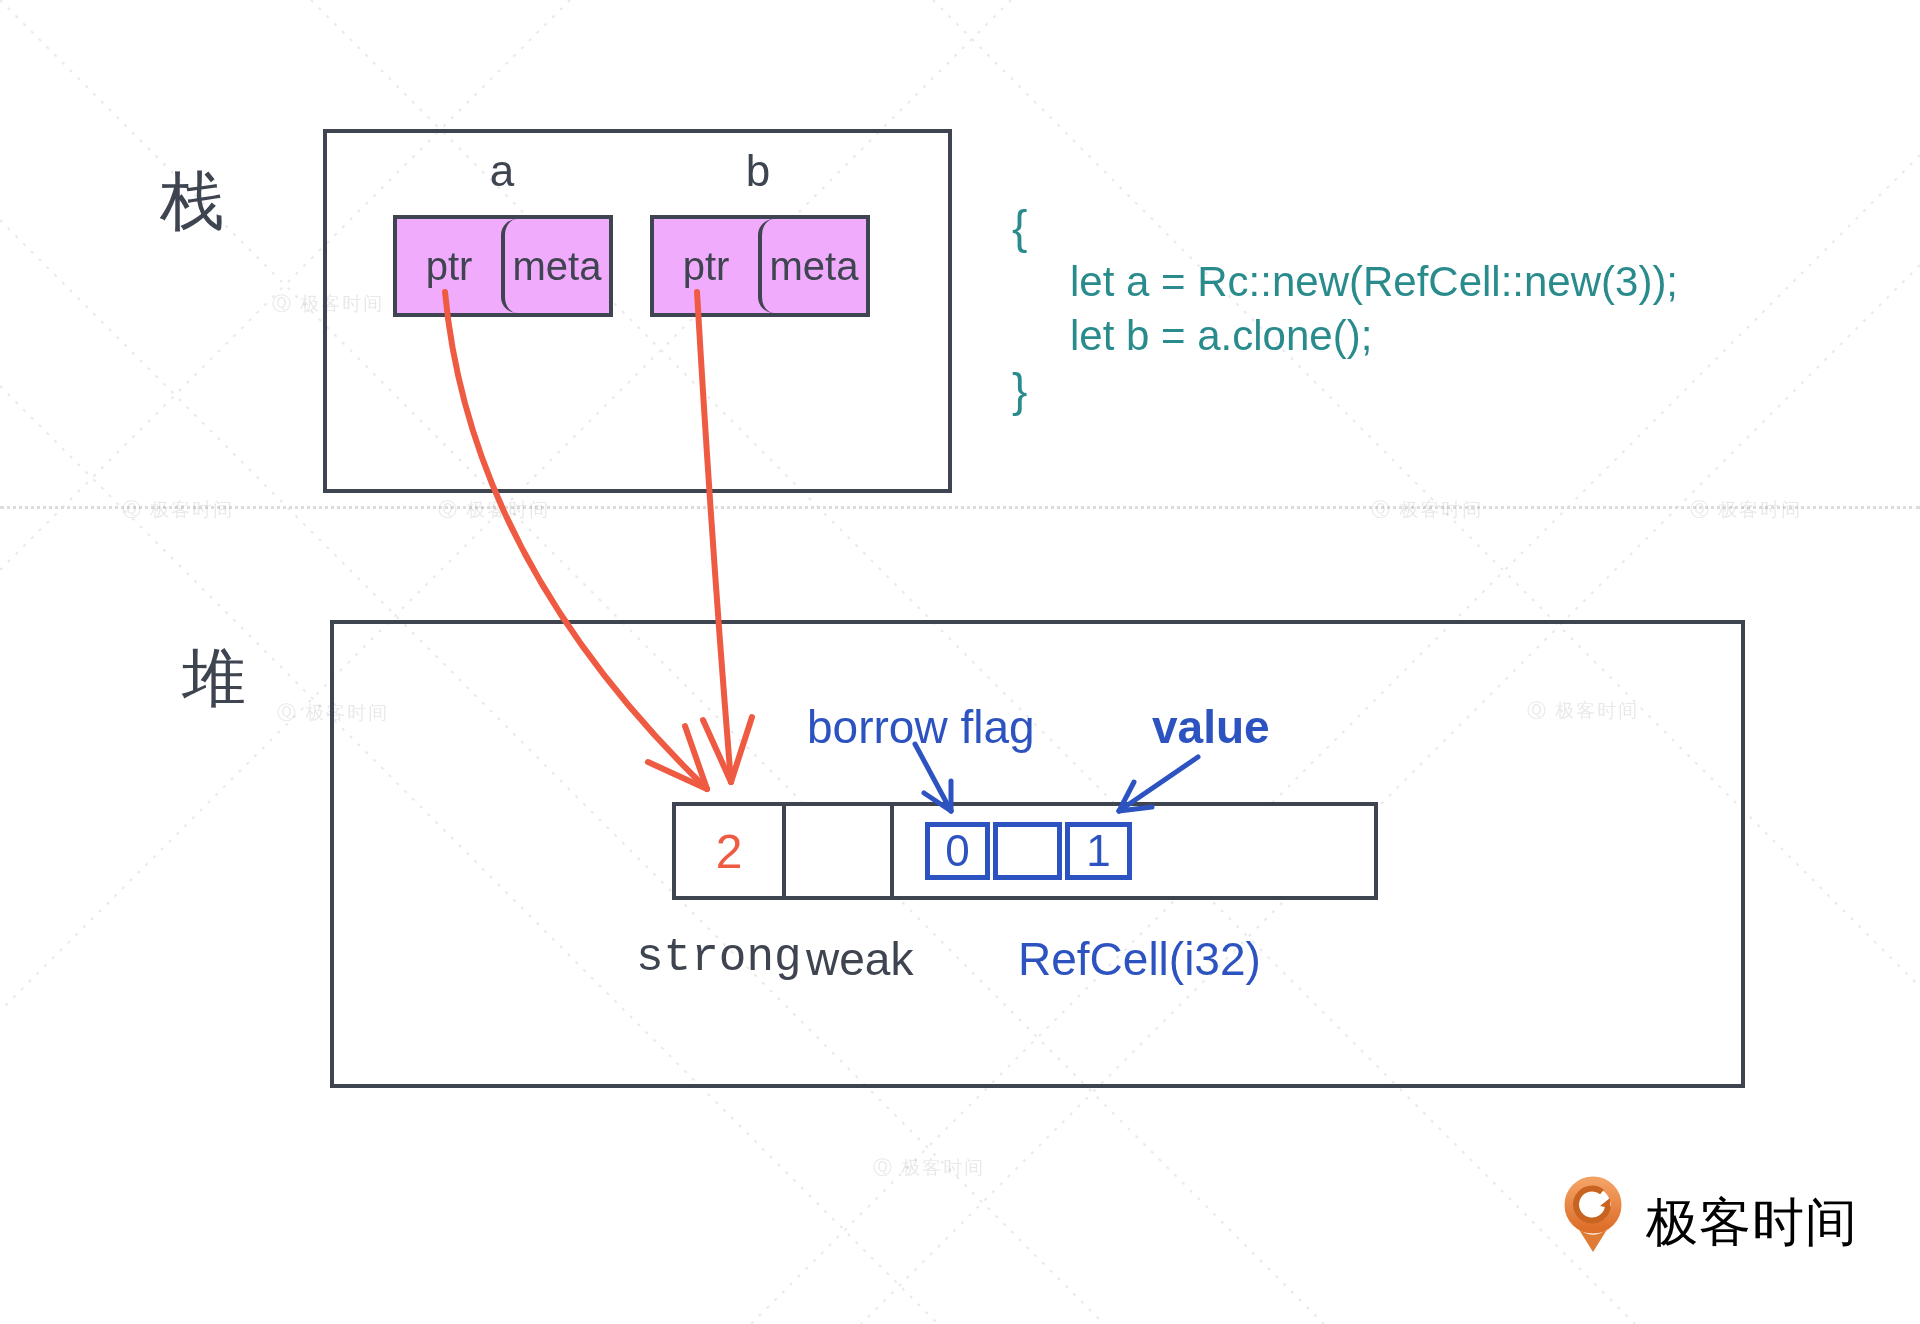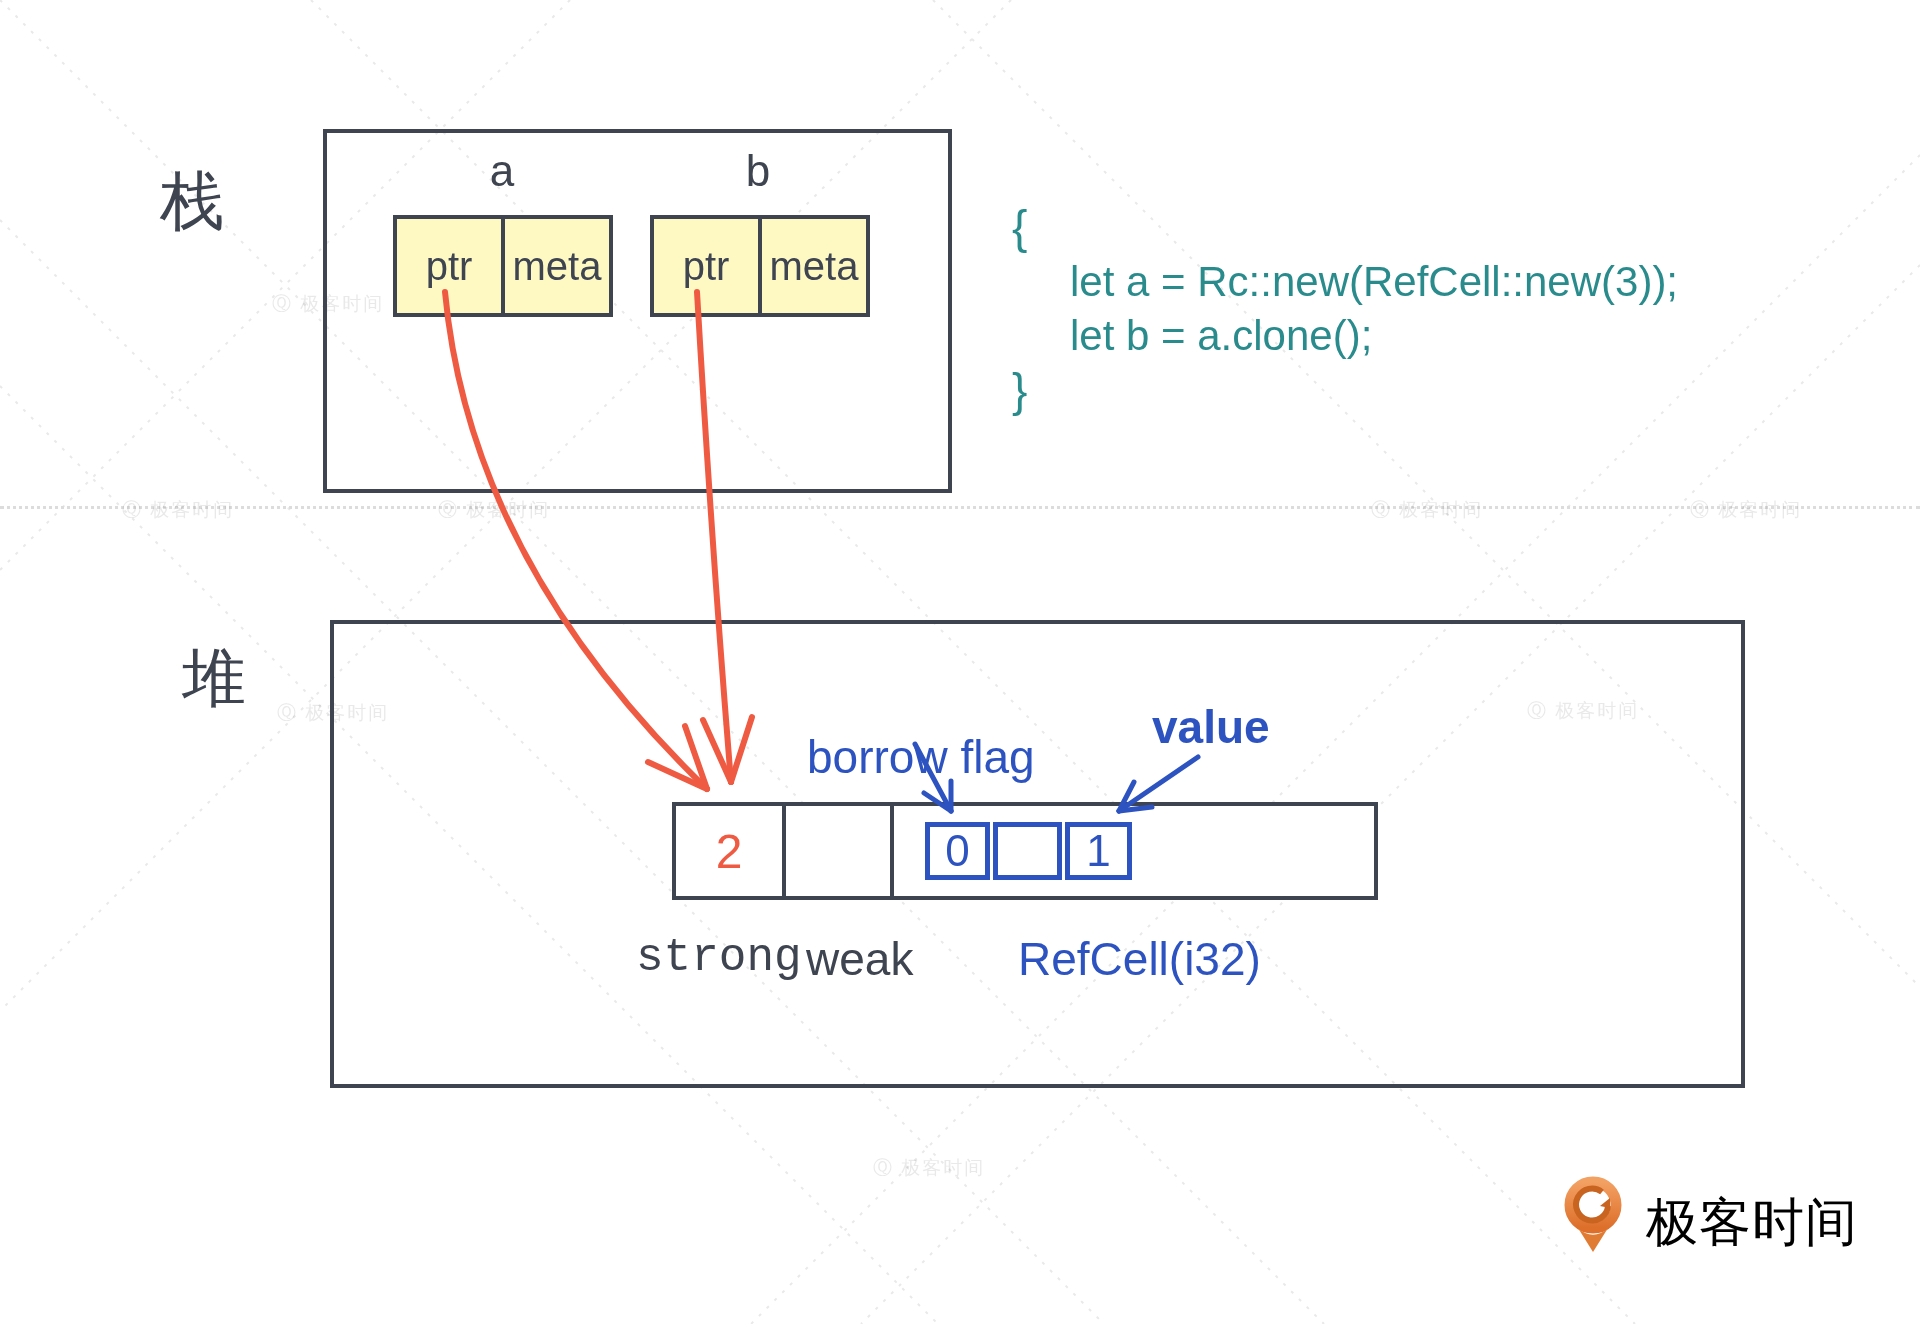--- a/index.html
+++ b/index.html
@@ -24,27 +24,27 @@
   
   .section-label{font-size:64px;color:var(--dark);z-index:2;}
 
   
   .frame{border:4px solid var(--dark);box-sizing:border-box;background:transparent;z-index:2;}
 
   
   .var-label{font-size:44px;color:var(--dark);transform:translateX(-50%);z-index:2;}
   .cellpair{
     display:flex;border:4px solid var(--dark);box-sizing:border-box;
-    background:#fef9c3;z-index:2;
+    background:#f0abfc;z-index:2;
   }
   .cellpair .cell{
     flex:1;display:flex;align-items:center;justify-content:center;
     font-size:40px;color:var(--dark);
   }
-  .cellpair .cell + .cell{border-left:4px solid var(--dark);}
+  .cellpair .cell + .cell{border-left:4px solid var(--dark);border-radius:16px;}
 
   
   .code{color:var(--teal);font-size:42px;z-index:2;white-space:nowrap;}
   .code.brace{font-size:46px;}
 
   
   .heap-row{
     display:flex;border:4px solid var(--dark);box-sizing:border-box;
     background:#fff;z-index:2;
   }
@@ -127,21 +127,21 @@
 <div class="abs heap-row" style="left:672px;top:802px;width:706px;height:98px;">
   <div class="hcell count-red" style="width:106px;">2</div>
   <div class="hcell" style="width:108px;"></div>
   <div class="hcell" style="flex:1;"></div>
 </div>
 
 <div class="abs bluebox" style="left:925px;top:822px;width:65px;height:58px;">0</div>
 <div class="abs bluebox" style="left:993px;top:822px;width:69px;height:58px;"></div>
 <div class="abs bluebox" style="left:1065px;top:822px;width:67px;height:58px;">1</div>
 
-<div class="abs lbl-blue" style="left:807px;top:700px;margin-top:30px;">borrow flag</div>
+<div class="abs lbl-blue" style="left:807px;top:700px;">borrow flag</div>
 <div class="abs lbl-blue" style="left:1152px;top:700px;font-weight:bold;">value</div>
 <div class="abs lbl-dark" style="left:636px;top:932px;font-family:Liberation Mono, monospace;">strong</div>
 <div class="abs lbl-dark" style="left:790px;top:932px;margin-left:16px;">weak</div>
 <div class="abs lbl-blue" style="left:1018px;top:932px;">RefCell(i32)</div>
 
 <svg class="abs arrows" width="1920" height="1324" viewBox="0 0 1920 1324">
 
   <g stroke="#ef5b42" stroke-width="6" fill="none" stroke-linecap="round">
     <path d="M445 292 Q470 560 707 789"></path>
     <path d="M707 789 L648 762"></path>

